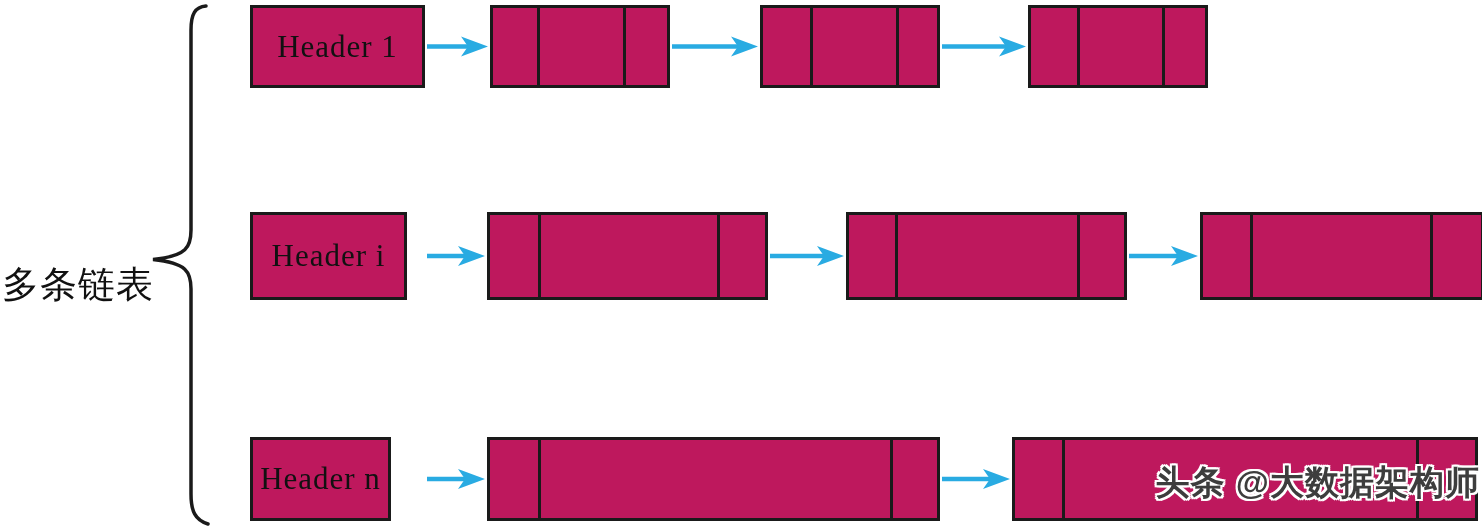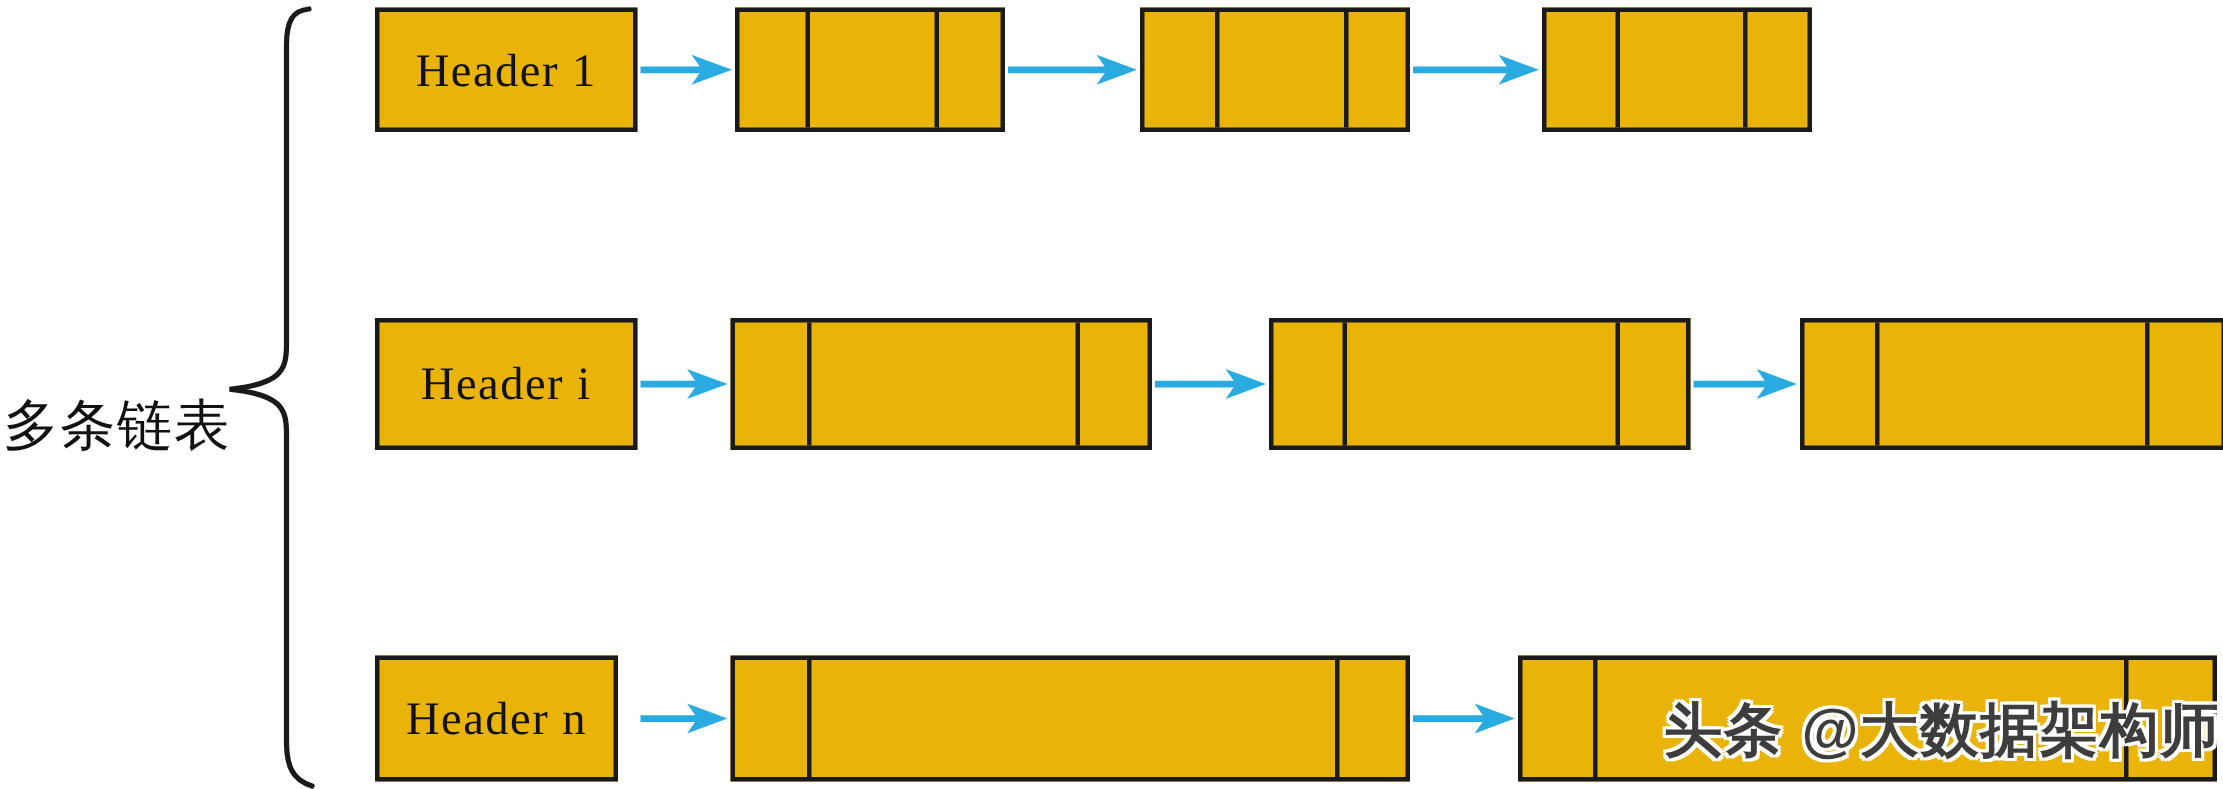--- a/index.html
+++ b/index.html
@@ -13,21 +13,21 @@
   }
   .connector-layer {
     position: absolute;
     left: 0; top: 0;
     width: 1482px; height: 526px;
   }
   .node-box {
     position: absolute;
     box-sizing: border-box;
     border: 3px solid var(--stroke, #1a1a1a);
-    background: #eab308;
+    background: #be185d;
     display: flex;
     align-items: center;
     justify-content: center;
   }
   .divider {
     position: absolute;
     top: 0; bottom: 0;
     width: 3px;
     background: var(--stroke, #1a1a1a);
   }
@@ -48,21 +48,21 @@
     letter-spacing: 1px;
     white-space: nowrap;
     margin-top: 26px;
   }
   .watermark {
     position: absolute;
     right: 2px;
     top: 460px;
     font-family: "Liberation Sans", "DejaVu Sans", sans-serif;
     font-weight: bold;
-    font-size: 39px;
+    font-size: 34px;
     color: #3d3d3d;
     letter-spacing: 1px;
     white-space: nowrap;
     z-index: 10;
     text-shadow: 2px 2px 0 #ffffff, -2px -2px 0 #ffffff, 2px -2px 0 #ffffff,
                  -2px 2px 0 #ffffff, 0 2px 0 #ffffff, 0 -2px 0 #ffffff,
                  2px 0 0 #ffffff, -2px 0 0 #ffffff;
   }
 </style>
 </head>
@@ -118,36 +118,36 @@
       <div class="divider" style="left: 130px;"></div>
     </div>
     <div class="node-box" style="left: 760px; top: 5px; width: 180px; height: 83px;">
       <div class="divider" style="left: 47px;"></div>
       <div class="divider" style="left: 133px;"></div>
     </div>
     <div class="node-box" style="left: 1028px; top: 5px; width: 180px; height: 83px;">
       <div class="divider" style="left: 46px;"></div>
       <div class="divider" style="left: 131px;"></div>
     </div>
-    <div class="node-box" style="left: 250px; top: 212px; width: 175px; height: 88px;">
+    <div class="node-box" style="left: 250px; top: 212px; width: 157px; height: 88px;">
       <span class="header-text">Header i</span>
     </div>
     <div class="node-box" style="left: 487px; top: 212px; width: 281px; height: 88px;">
       <div class="divider" style="left: 48px;"></div>
       <div class="divider" style="left: 227px;"></div>
     </div>
     <div class="node-box" style="left: 846px; top: 212px; width: 281px; height: 88px;">
       <div class="divider" style="left: 46px;"></div>
       <div class="divider" style="left: 228px;"></div>
     </div>
     <div class="node-box" style="left: 1200px; top: 212px; width: 284px; height: 88px;">
       <div class="divider" style="left: 47px;"></div>
       <div class="divider" style="left: 227px;"></div>
     </div>
-    <div class="node-box" style="left: 250px; top: 437px; width: 162px; height: 84px;">
+    <div class="node-box" style="left: 250px; top: 437px; width: 141px; height: 84px;">
       <span class="header-text">Header n</span>
     </div>
     <div class="node-box" style="left: 487px; top: 437px; width: 453px; height: 84px;">
       <div class="divider" style="left: 48px;"></div>
       <div class="divider" style="left: 400px;"></div>
     </div>
     <div class="node-box" style="left: 1012px; top: 437px; width: 466px; height: 84px;">
       <div class="divider" style="left: 47px;"></div>
       <div class="divider" style="left: 401px;"></div>
     </div>

